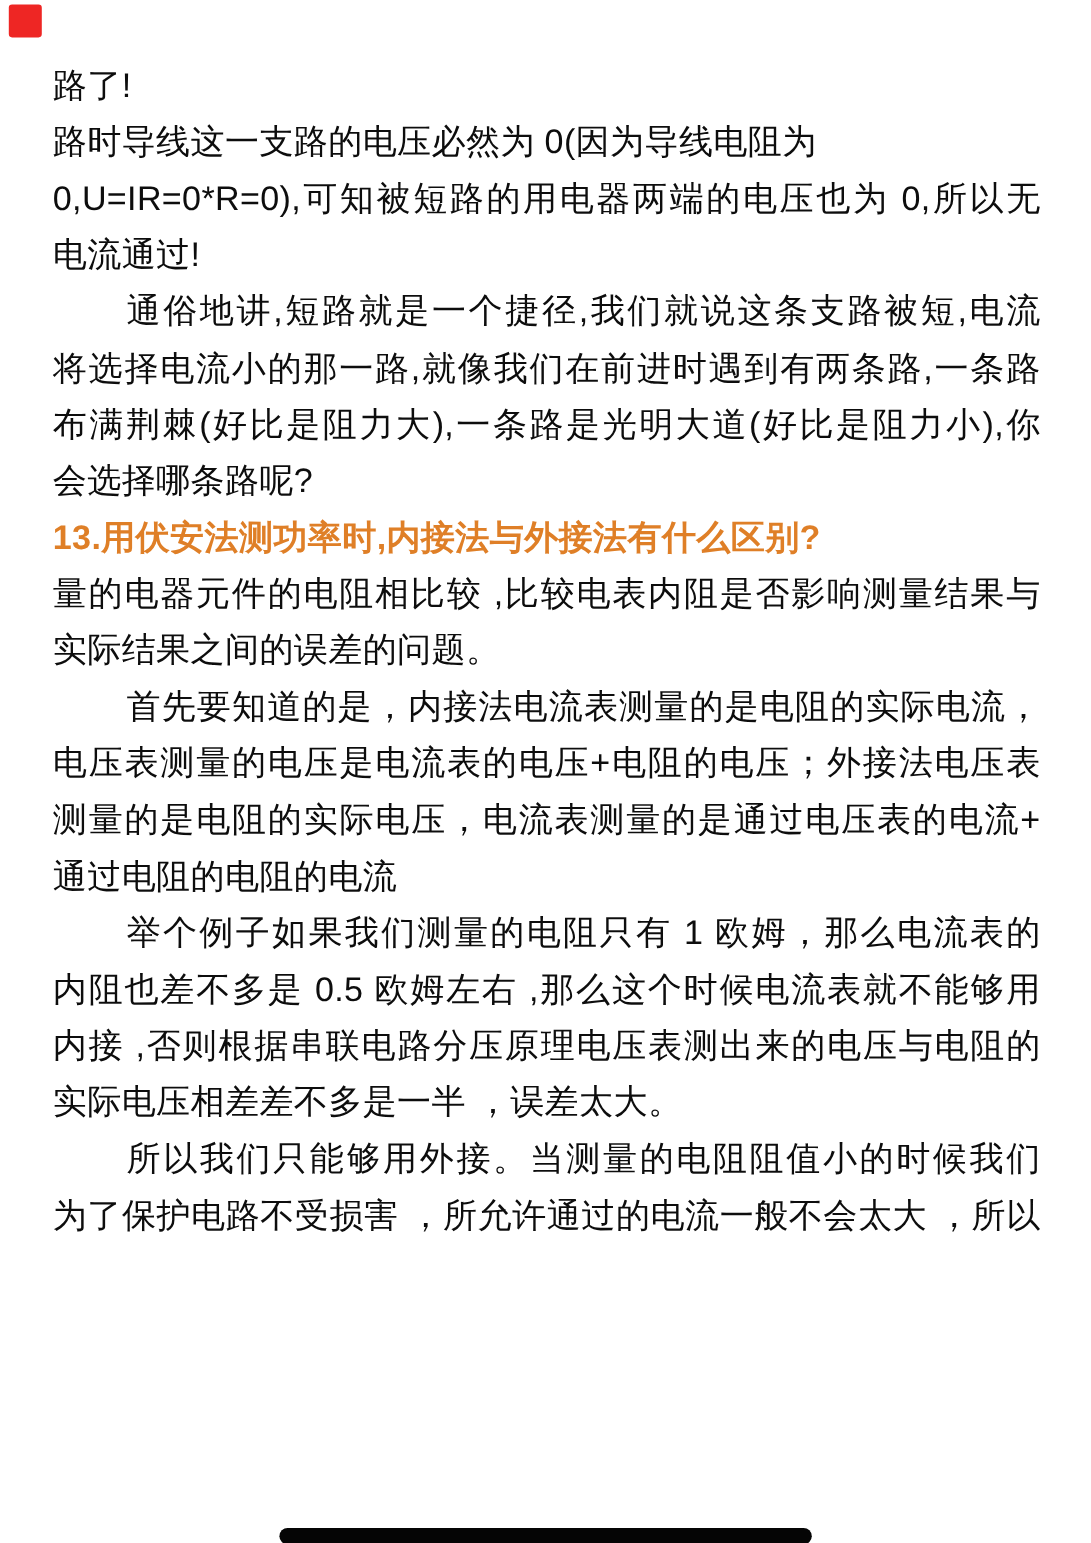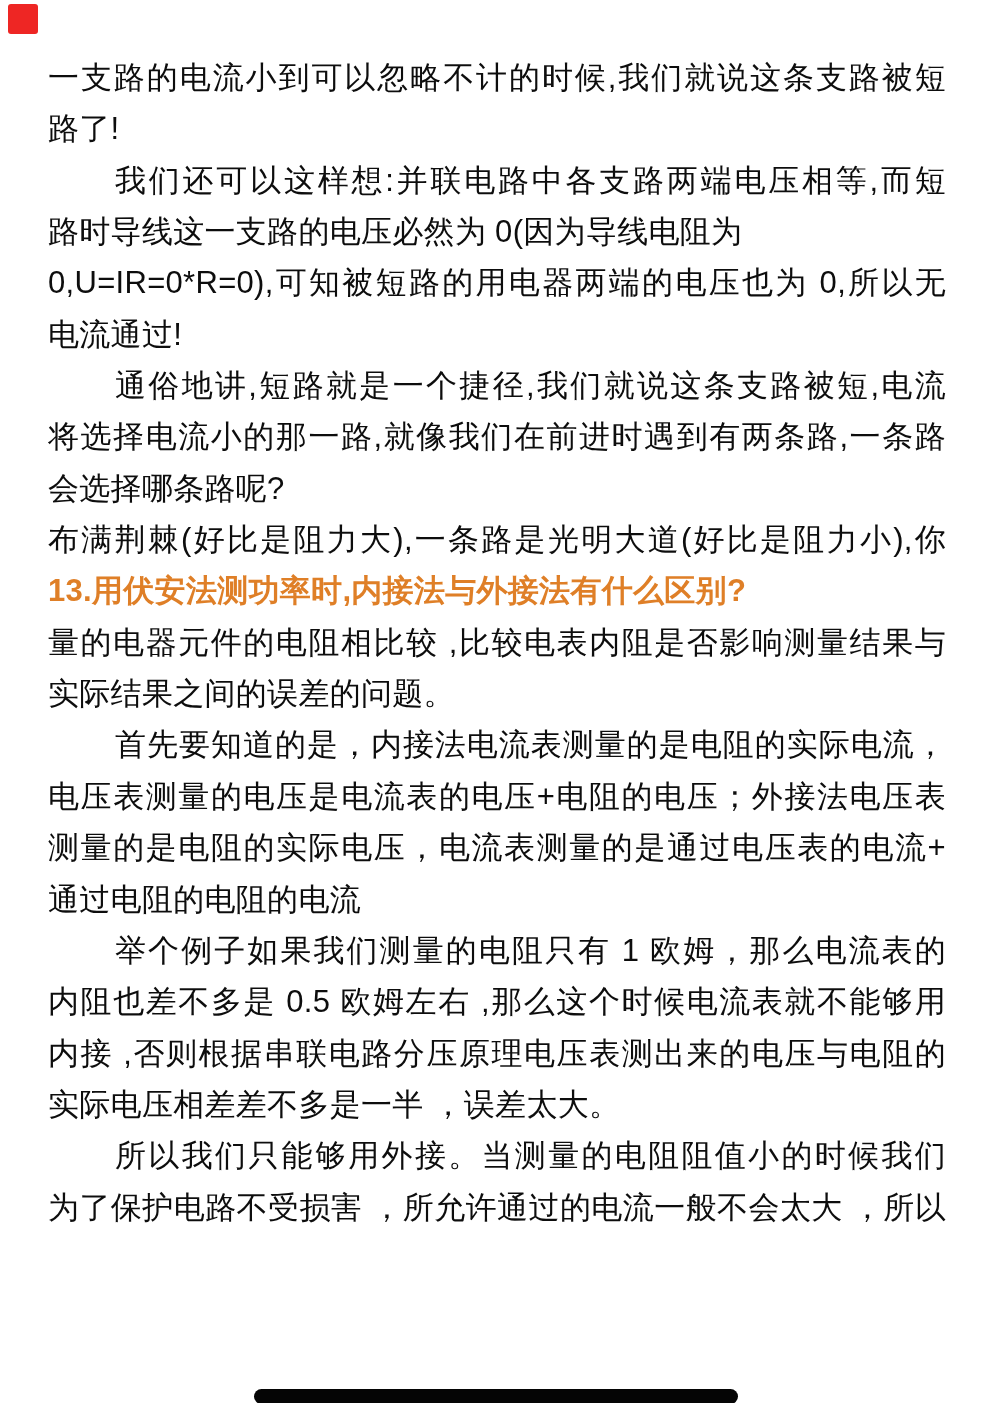--- a/index.html
+++ b/index.html
@@ -60,30 +60,28 @@
   }
 </style>
 </head>
 <body>
 
 <div class="page">
 
   <div class="red-square" style="background: rgb(238, 38, 36);"></div>
 
   <div class="doc" style="color: rgb(13, 13, 13);">
-    <div class="line">一支路的电流小到可以忽略不计的时候,我们就说这条支路被短</div>
     <div class="line short">路了!</div>
-    <div class="line indent">我们还可以这样想:并联电路中各支路两端电压相等,而短</div>
     <div class="line short">路时导线这一支路的电压必然为 0(因为导线电阻为</div>
     <div class="line">0,U=IR=0*R=0),可知被短路的用电器两端的电压也为 0,所以无</div>
     <div class="line short">电流通过!</div>
     <div class="line indent">通俗地讲,短路就是一个捷径,我们就说这条支路被短,电流</div>
     <div class="line">将选择电流小的那一路,就像我们在前进时遇到有两条路,一条路</div>
+    <div class="line">布满荆棘(好比是阻力大),一条路是光明大道(好比是阻力小),你</div>
     <div class="line short">会选择哪条路呢?</div>
-    <div class="line">布满荆棘(好比是阻力大),一条路是光明大道(好比是阻力小),你</div>
     <div class="line heading" style="color: rgb(223, 127, 39);">13.用伏安法测功率时,内接法与外接法有什么区别?</div>
     <div class="line">量的电器元件的电阻相比较 ,比较电表内阻是否影响测量结果与</div>
     <div class="line short">实际结果之间的误差的问题。</div>
     <div class="line indent">首先要知道的是，内接法电流表测量的是电阻的实际电流，</div>
     <div class="line">电压表测量的电压是电流表的电压+电阻的电压；外接法电压表</div>
     <div class="line">测量的是电阻的实际电压，电流表测量的是通过电压表的电流+</div>
     <div class="line short">通过电阻的电阻的电流</div>
     <div class="line indent">举个例子如果我们测量的电阻只有 1 欧姆，那么电流表的</div>
     <div class="line">内阻也差不多是 0.5 欧姆左右 ,那么这个时候电流表就不能够用</div>
     <div class="line">内接 ,否则根据串联电路分压原理电压表测出来的电压与电阻的</div>

